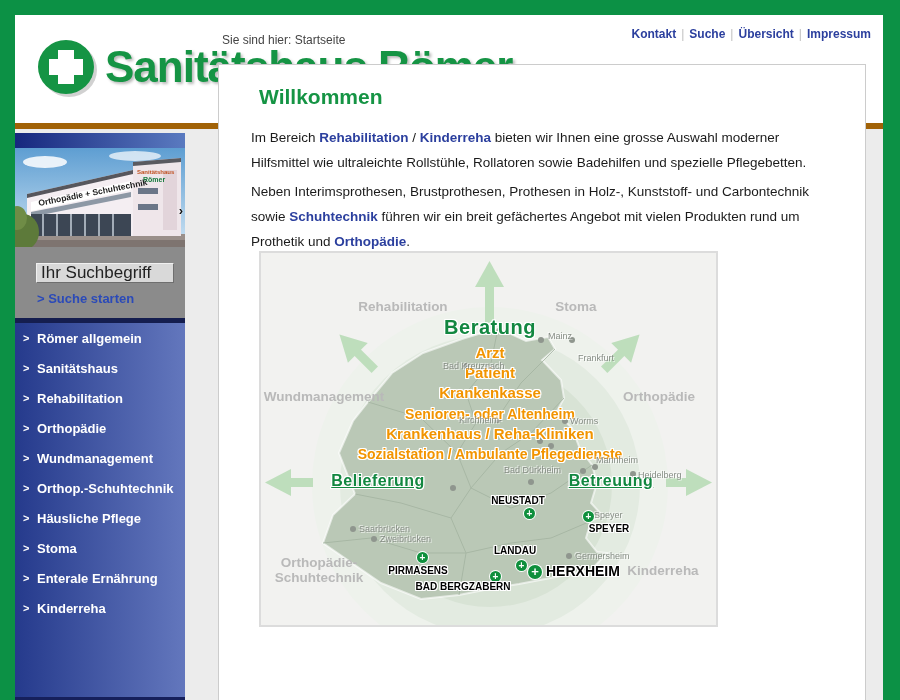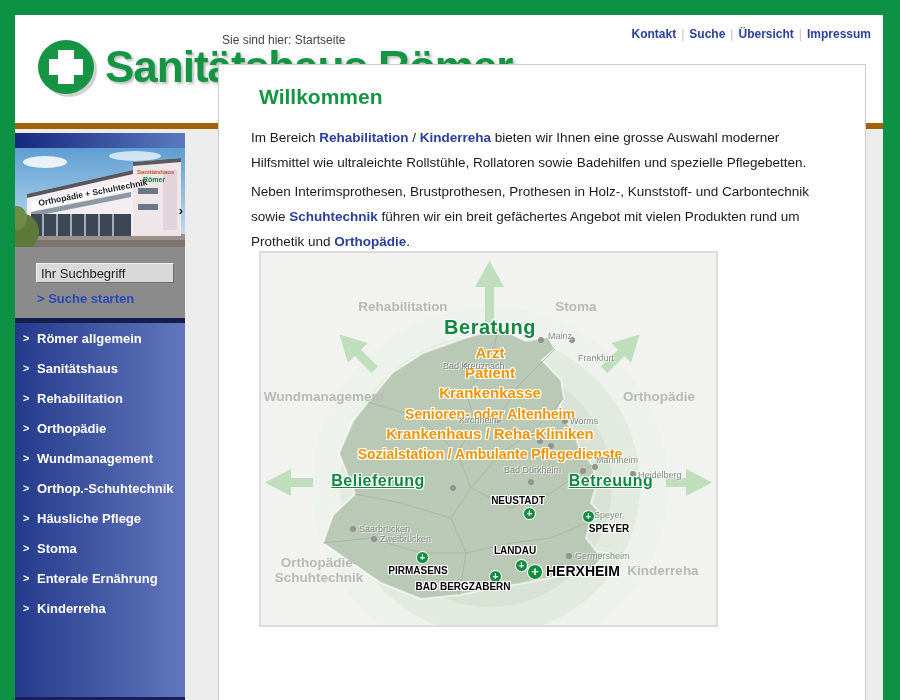--- a/index.html
+++ b/index.html
@@ -21,21 +21,21 @@
   
   #sidebar{left:0;top:118px;width:170px;height:567px;}
   #side-topbar{left:0;top:0;width:170px;height:15px;
                background:linear-gradient(to right,#16277e,#5a7ac0);}
   #side-photo{left:0;top:15px;width:170px;height:99px;overflow:hidden;}
   #photo-arrow{right:2px;top:55px;color:#111;font-weight:bold;font-size:13px;
                text-shadow:0 0 2px #fff;cursor:pointer;}
   #searchpanel{left:0;top:114px;width:170px;height:71px;background:#8b8b8b;}
   #search-input{position:absolute;left:21px;top:16px;width:128px;height:18px;
                 background:#d9d9d9;border:1px solid #f0f0f0;border-bottom-color:#6f6f6f;
-                border-right-color:#6f6f6f;font-size:13px;color:#222;padding:0 4px;
+                border-right-color:#6f6f6f;font-size:17px;color:#222;padding:0 4px;
                 font-family:"Liberation Sans",sans-serif;}
   #search-start{position:absolute;left:22px;top:44px;font-size:13px;font-weight:bold;
                 color:#2b4ab8;text-decoration:none;cursor:pointer;}
   #side-sep{left:0;top:185px;width:170px;height:5px;background:#151e4f;}
   #menu{left:0;top:190px;width:170px;height:374px;
         background:linear-gradient(to right,#253a8c,#6377bd);}
   .menu-item{height:30px;display:flex;align-items:center;cursor:pointer;
              color:#ffffff;font-size:13px;font-weight:bold;}
   .menu-item .chev{width:14px;margin-left:8px;font-size:11px;}
   #menu-bottom{left:0;top:564px;width:170px;height:3px;background:#16205c;}

